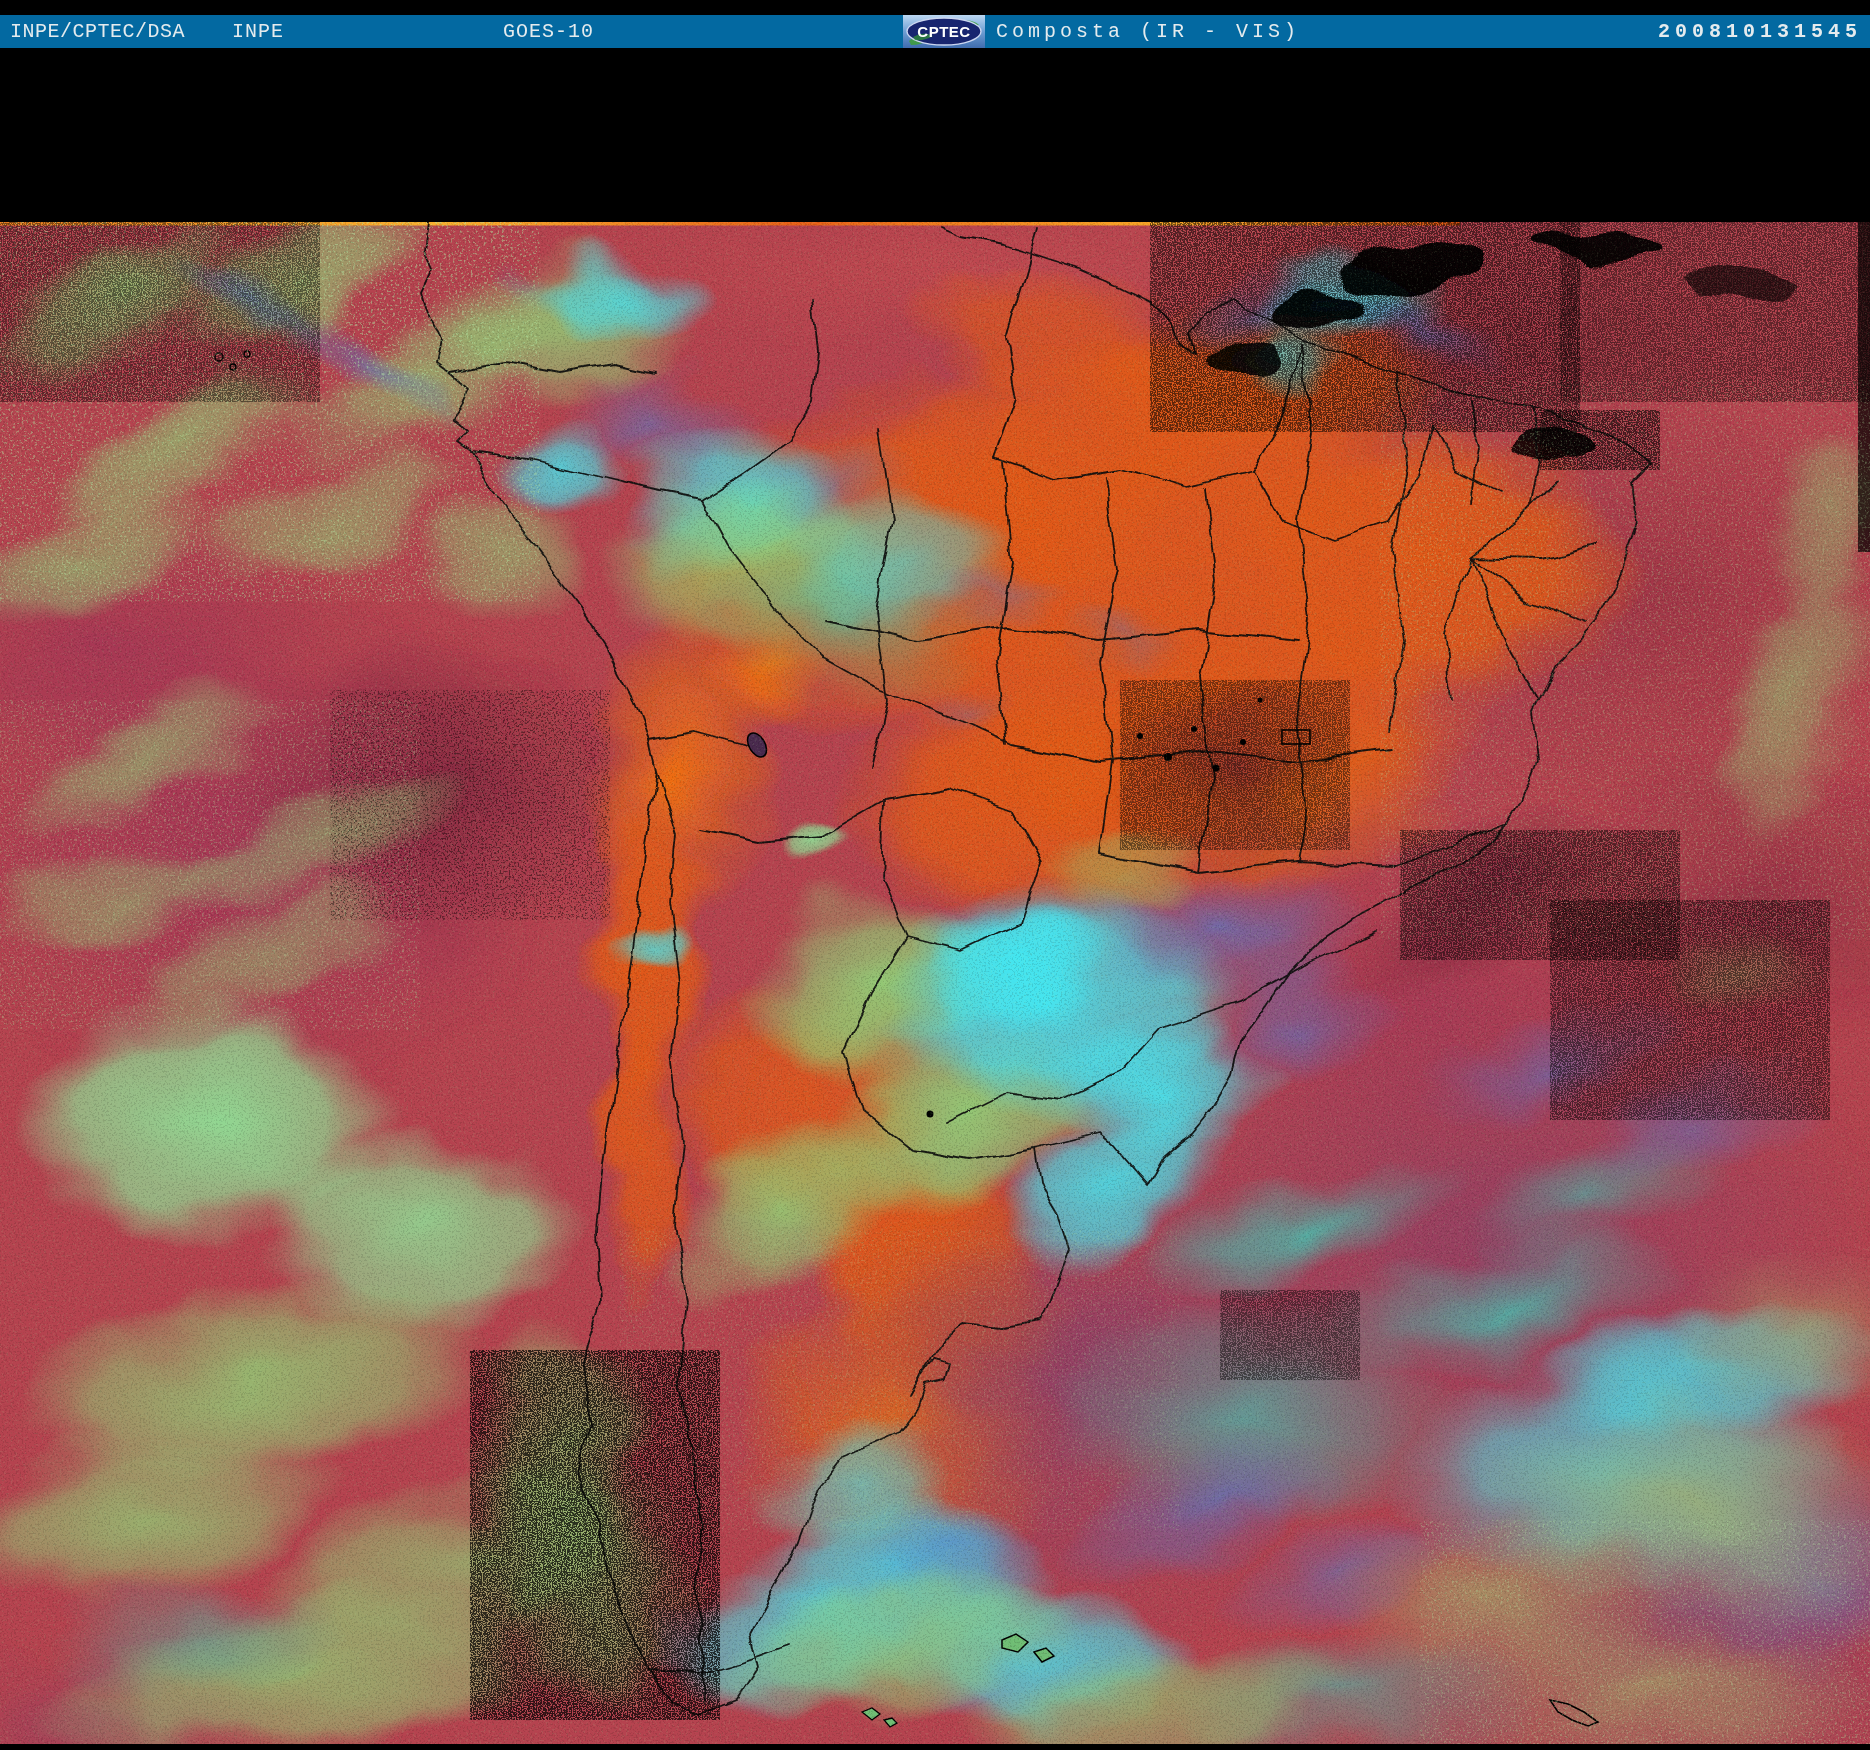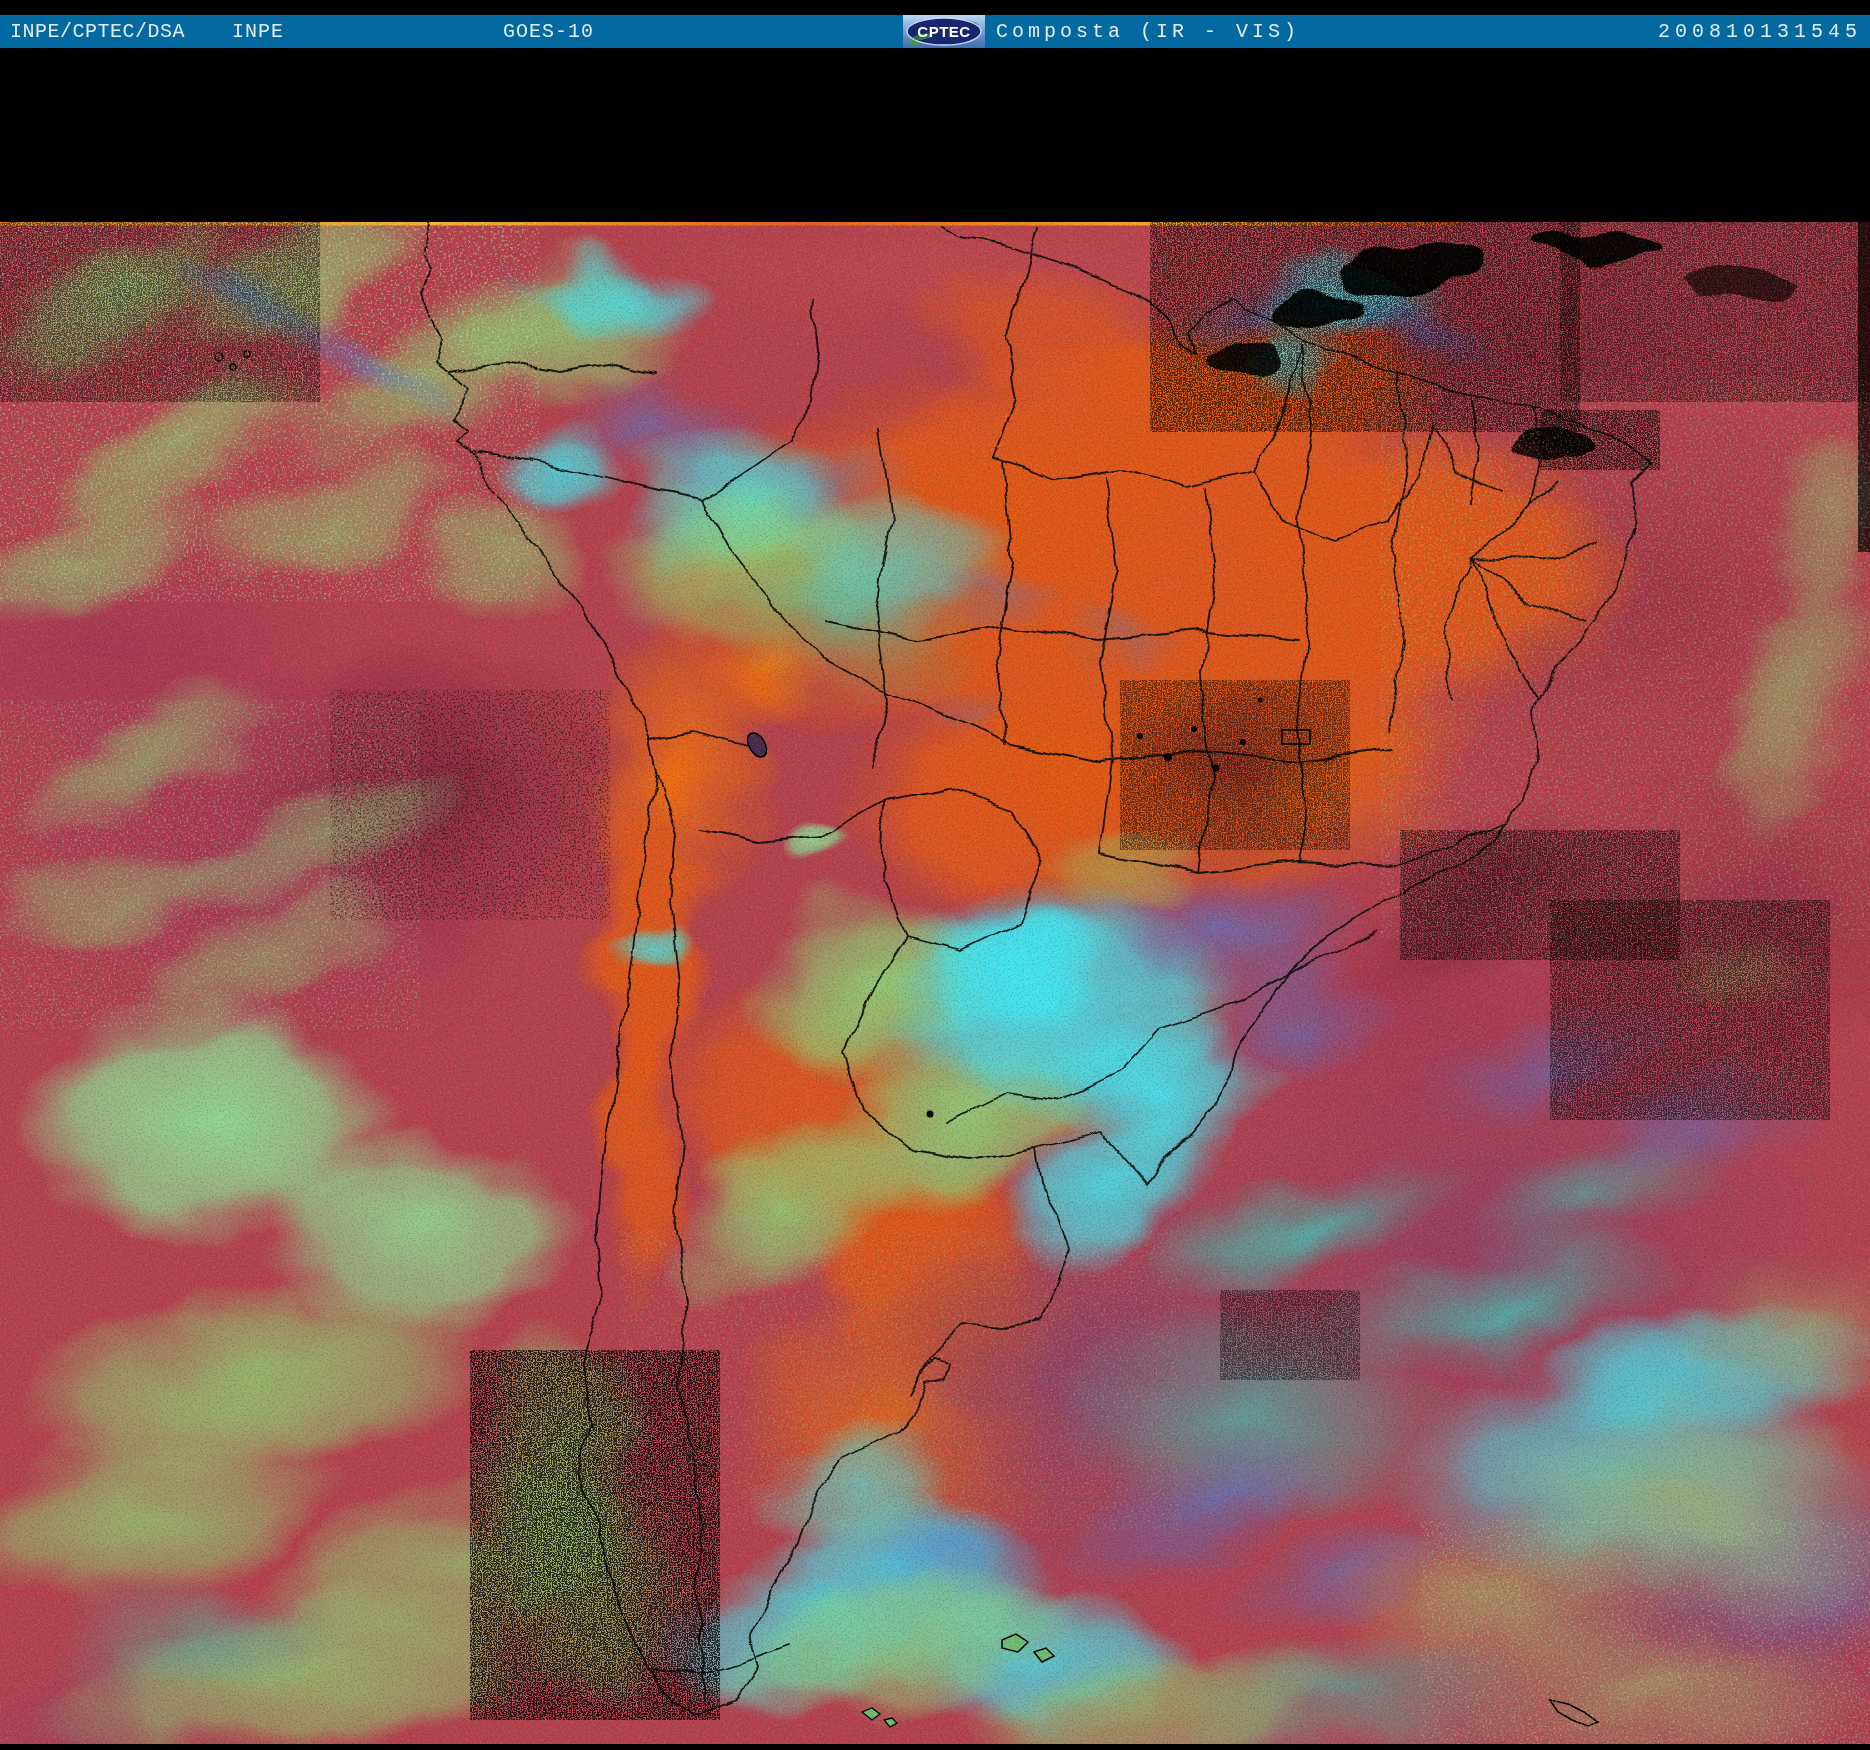--- a/index.html
+++ b/index.html
@@ -6,21 +6,21 @@
   body{width:1870px;height:1750px;position:relative;overflow:hidden;
        font-family:"Liberation Mono","DejaVu Sans Mono",monospace;}
   .header-bar{position:absolute;left:0;top:15px;width:1870px;height:33px;
        background:#0369a1;z-index:5;}
   .header-bar span{position:absolute;top:0;line-height:33px;font-size:20px;
        color:#e4ebee;white-space:pre;}
   .hb-agency{left:10px;letter-spacing:0.5px;}
   .hb-operator{left:232px;letter-spacing:1px;}
   .hb-satellite{left:503px;letter-spacing:1px;font-family:Liberation Mono, monospace;}
   .hb-product{left:996px;letter-spacing:4px;}
-  .hb-timestamp{right:8px;letter-spacing:5px;}
+  .hb-timestamp{right:8px;letter-spacing:5px;font-weight:bold;}
   .logo{position:absolute;left:903px;top:0;width:82px;height:33px;}
   .black-band{position:absolute;left:0;top:33px;width:1870px;height:189px;background:#000;}
   .map-wrap{position:absolute;left:0;top:222px;width:1870px;height:1522px;}
   .bottom-strip{position:absolute;left:0;top:1744px;width:1870px;height:6px;background:#000;}
 </style>
 </head>
 <body>
 
 <div class="header-bar">
   <span class="hb-agency">INPE/CPTEC/DSA</span>

